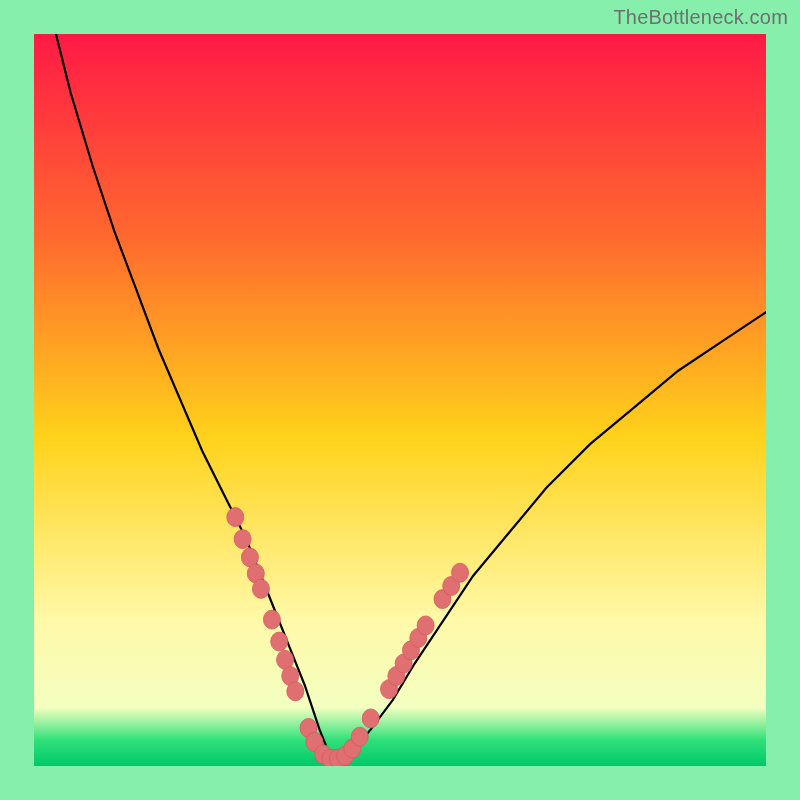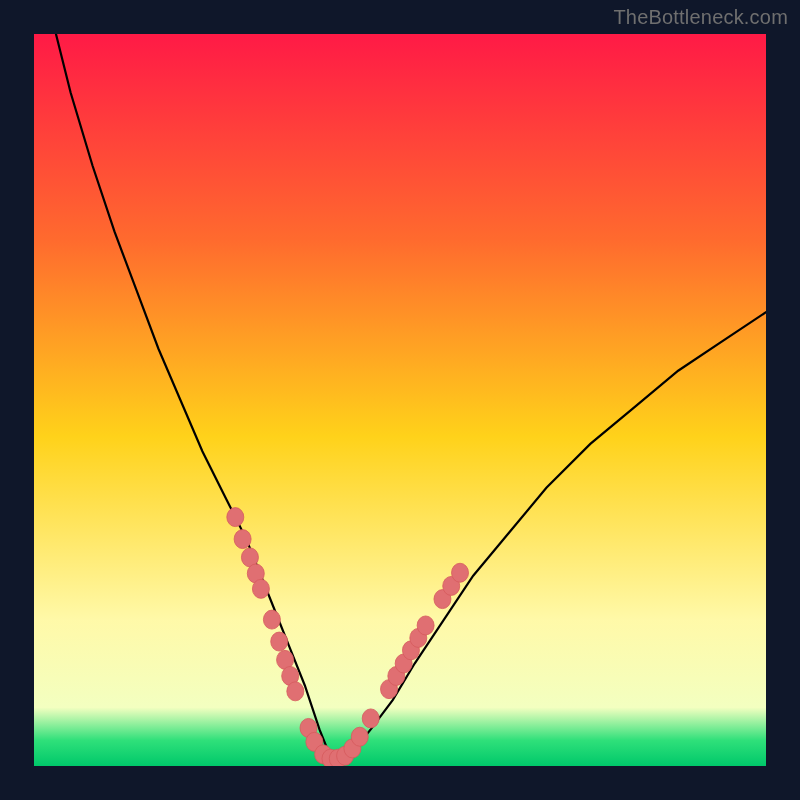--- a/index.html
+++ b/index.html
@@ -8,21 +8,21 @@
     width: 800px;
     height: 800px;
     background: #000;
     font-family: Arial, Helvetica, sans-serif;
     overflow: hidden;
   }
   .stage {
     position: relative;
     width: 800px;
     height: 800px;
-    background: #0f172a;
+    background: #86efac;
   }
   .watermark {
     position: absolute;
     top: 6px;
     right: 12px;
     color: #6f6f6f;
     font-size: 20px;
     font-weight: 500;
     letter-spacing: 0.2px;
     z-index: 5;

